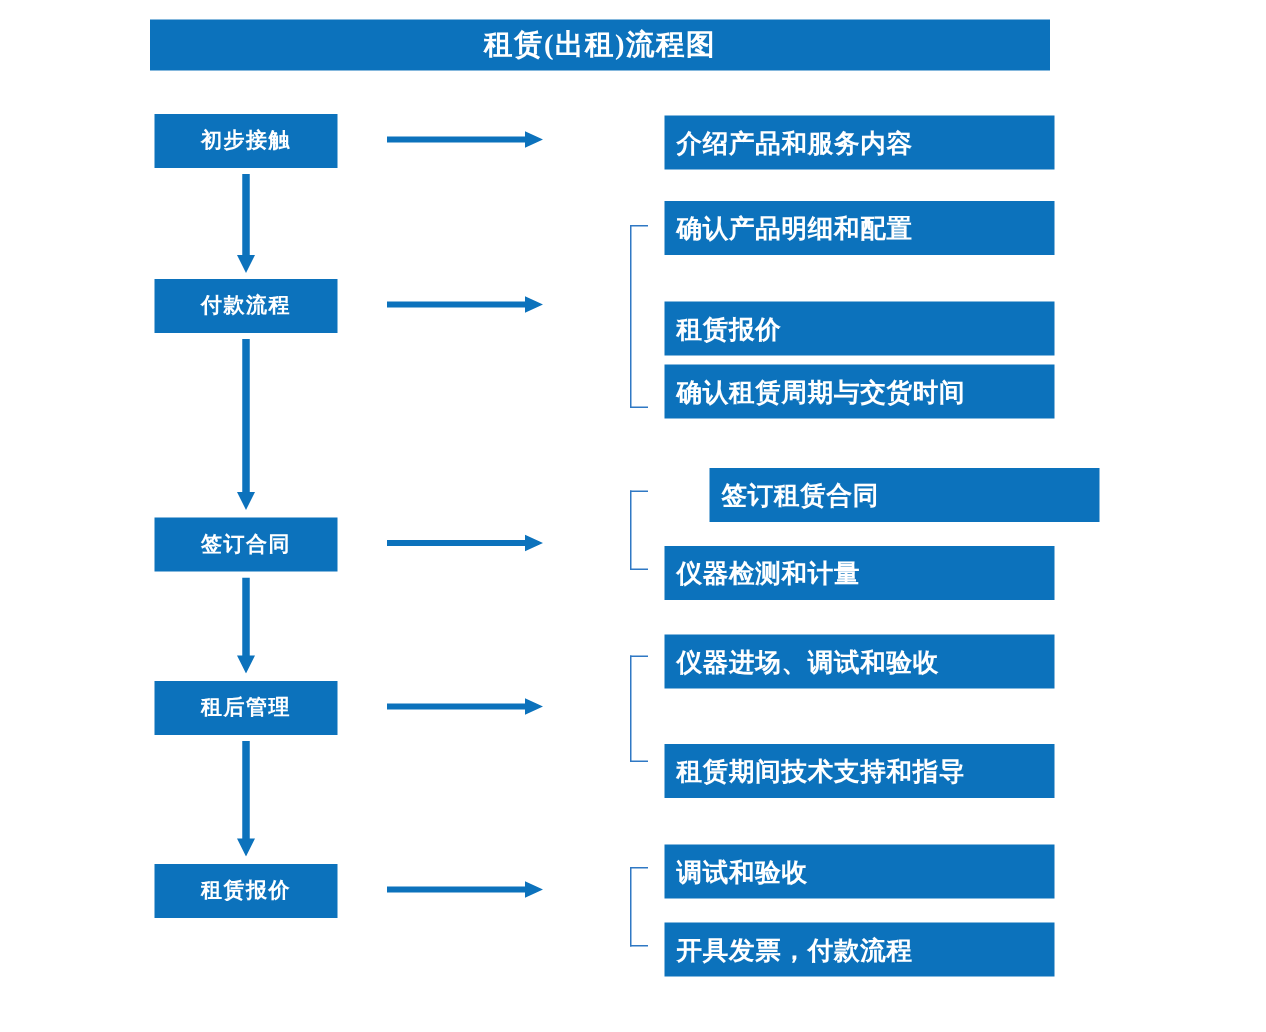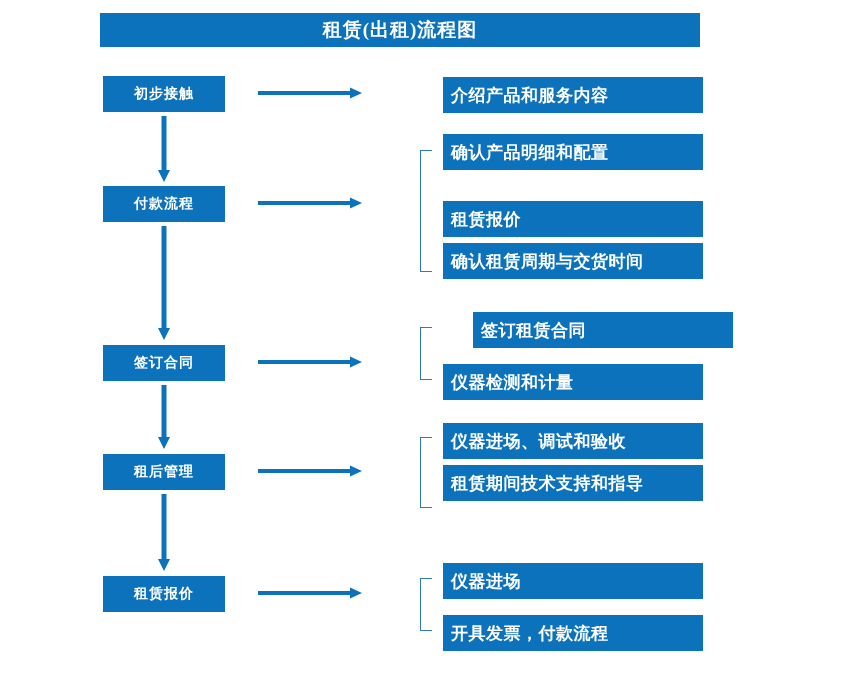--- a/index.html
+++ b/index.html
@@ -96,22 +96,22 @@
   <div class="stage-box" id="stage-3" style="top: 454px;">租后管理</div>
   <div class="stage-box" id="stage-4" style="top: 576px;">租赁报价</div>
 
   <div class="detail-box" id="detail-0" style="top: 77px;">介绍产品和服务内容</div>
   <div class="detail-box" id="detail-1" style="top: 134px;">确认产品明细和配置</div>
   <div class="detail-box" id="detail-2" style="top: 201px;">租赁报价</div>
   <div class="detail-box" id="detail-3" style="top: 243px;">确认租赁周期与交货时间</div>
   <div class="detail-box" id="detail-4" style="top: 312px; margin-left: 30px;">签订租赁合同</div>
   <div class="detail-box" id="detail-5" style="top: 364px;">仪器检测和计量</div>
   <div class="detail-box" id="detail-6" style="top: 423px;">仪器进场、调试和验收</div>
-  <div class="detail-box" id="detail-7" style="top: 465px;">租赁期间技术支持和指导</div>
-  <div class="detail-box" id="detail-8" style="top: 563px;">仪器进场</div>
+  <div class="detail-box" id="detail-7" style="top: 496px;">租赁期间技术支持和指导</div>
+  <div class="detail-box" id="detail-8" style="top: 563px;">调试和验收</div>
   <div class="detail-box" id="detail-9" style="top: 615px;">开具发票，付款流程</div>
 
   <div id="connector-layer">
       <div class="h-arrow" style="top: 86px;"><svg width="104" height="14" viewBox="0 0 104 14">
           <path d="M0 5 H92 V1.5 L104 7 L92 12.5 V9 H0 Z" fill="#0c72bc"></path>
         </svg></div>
       <div class="h-arrow" style="top: 196px;"><svg width="104" height="14" viewBox="0 0 104 14">
           <path d="M0 5 H92 V1.5 L104 7 L92 12.5 V9 H0 Z" fill="#0c72bc"></path>
         </svg></div>
       <div class="h-arrow" style="top: 355px;"><svg width="104" height="14" viewBox="0 0 104 14">

